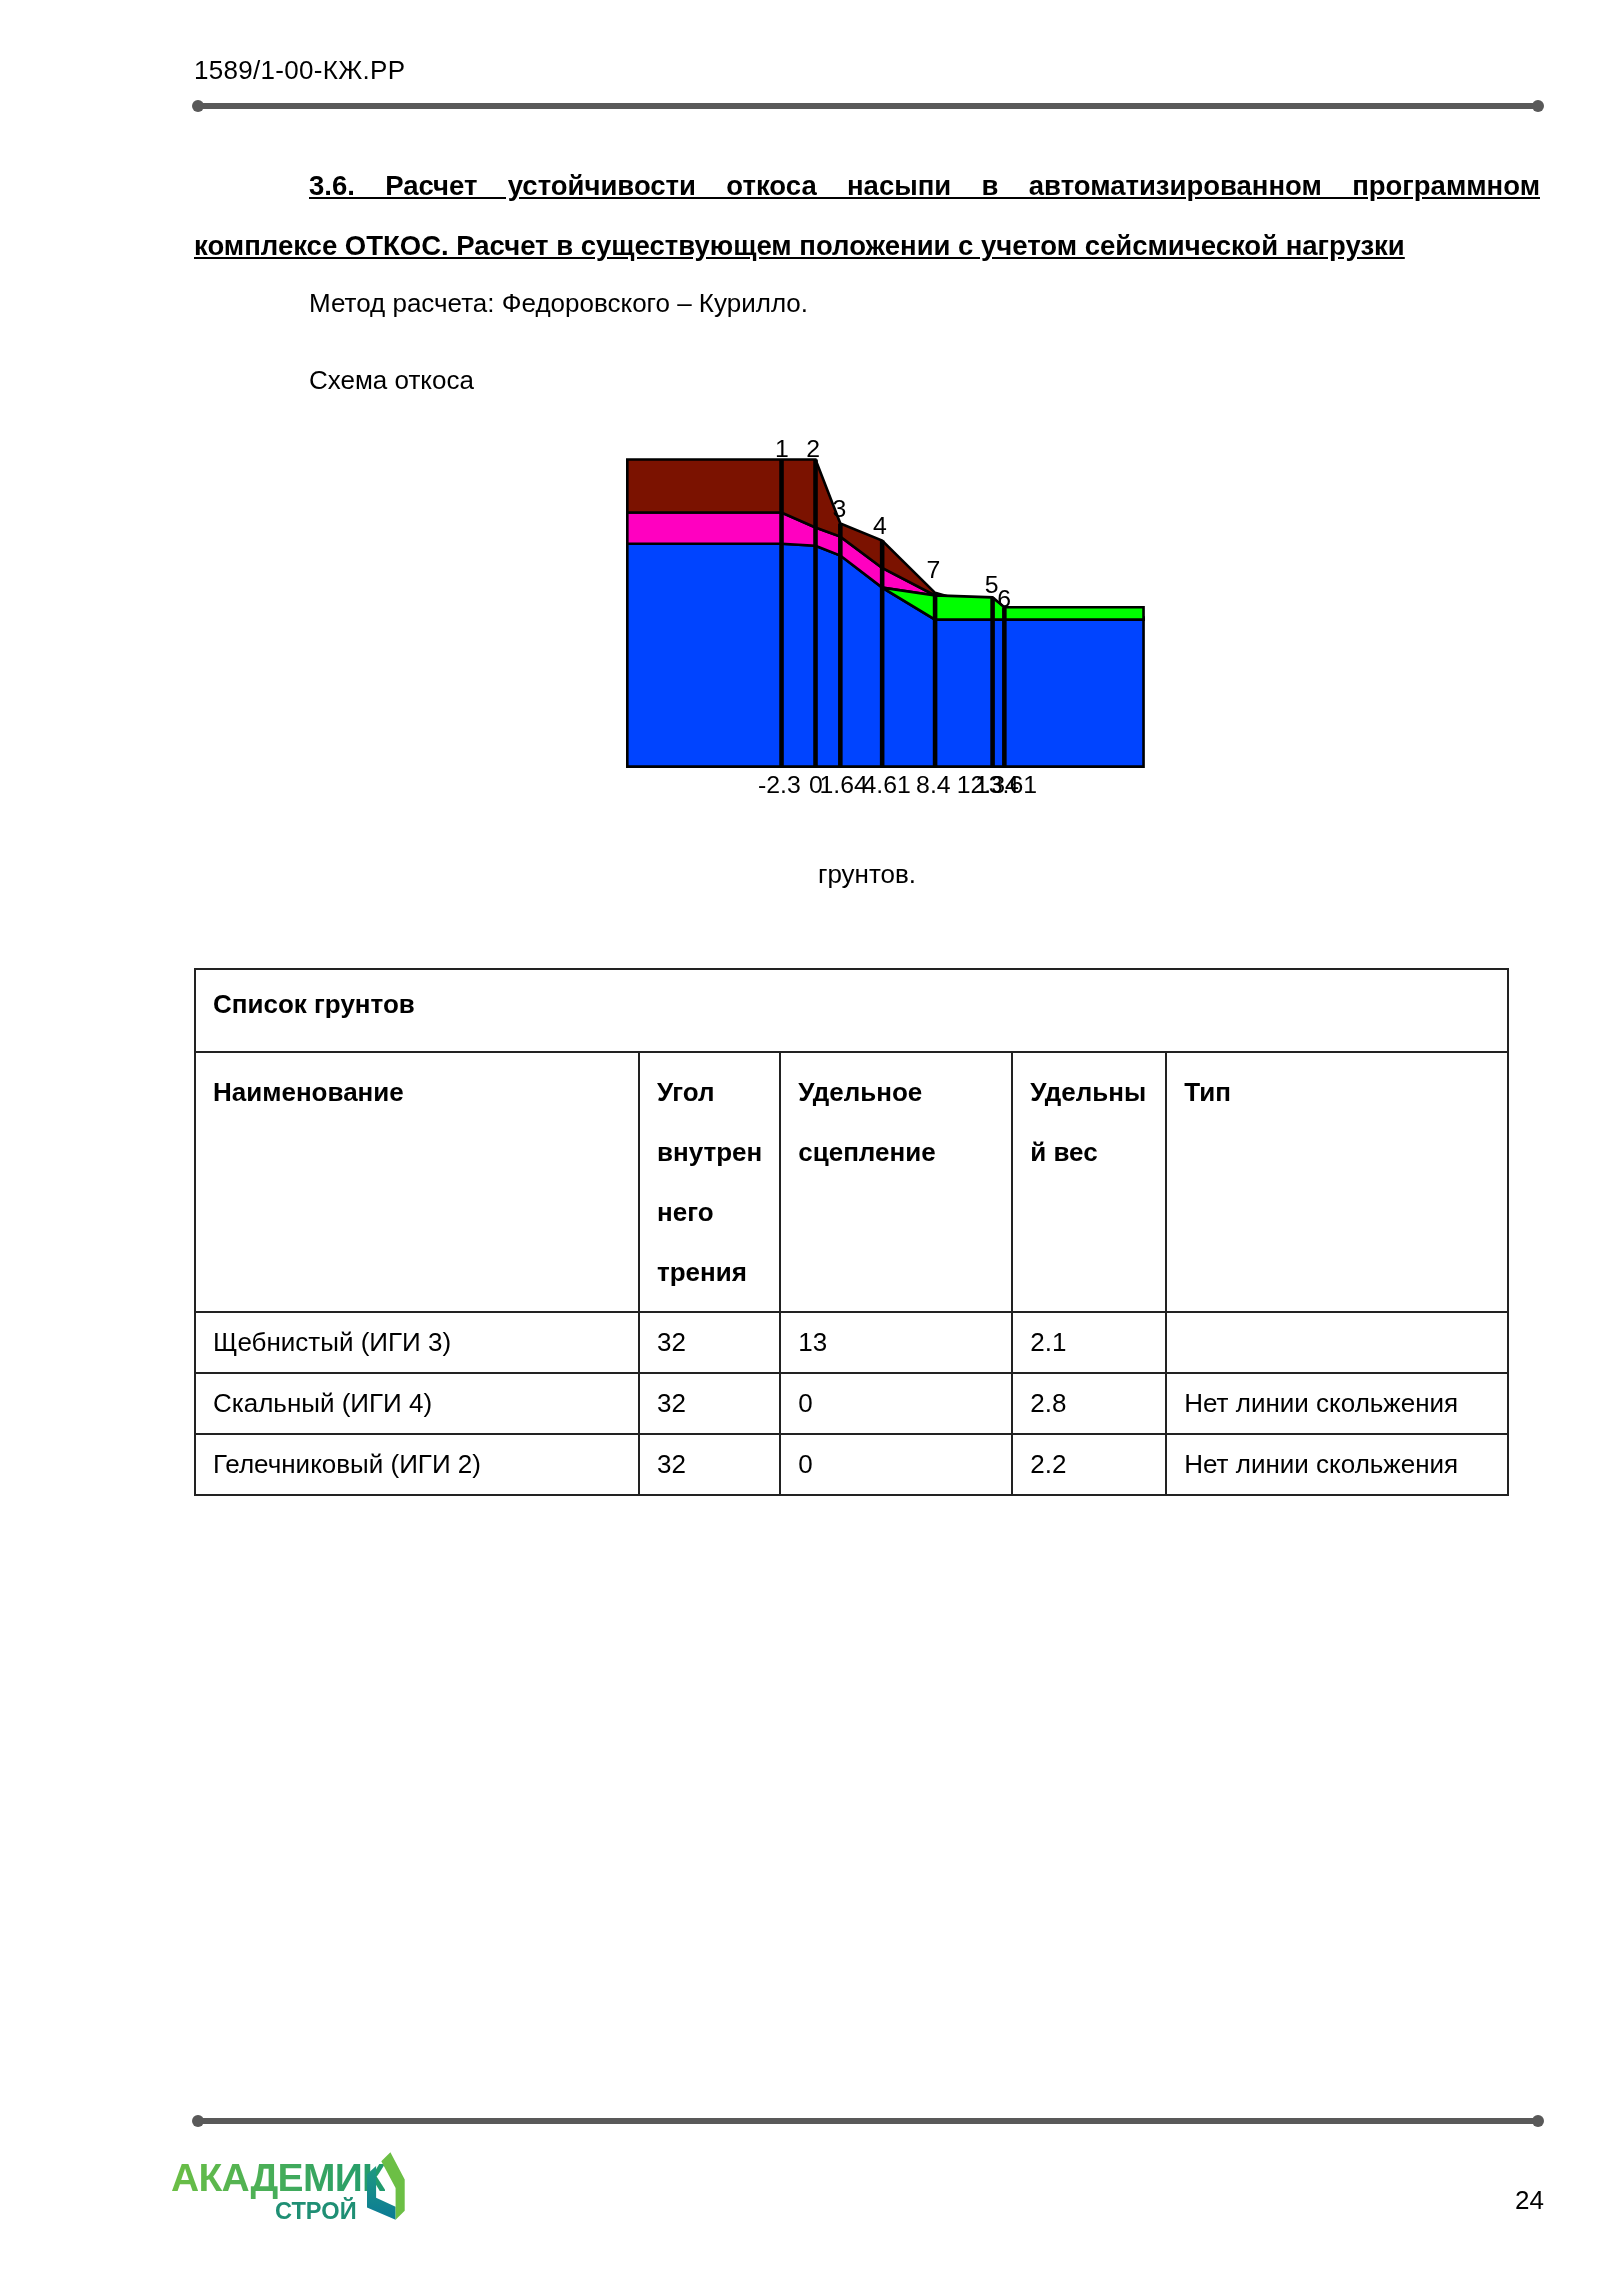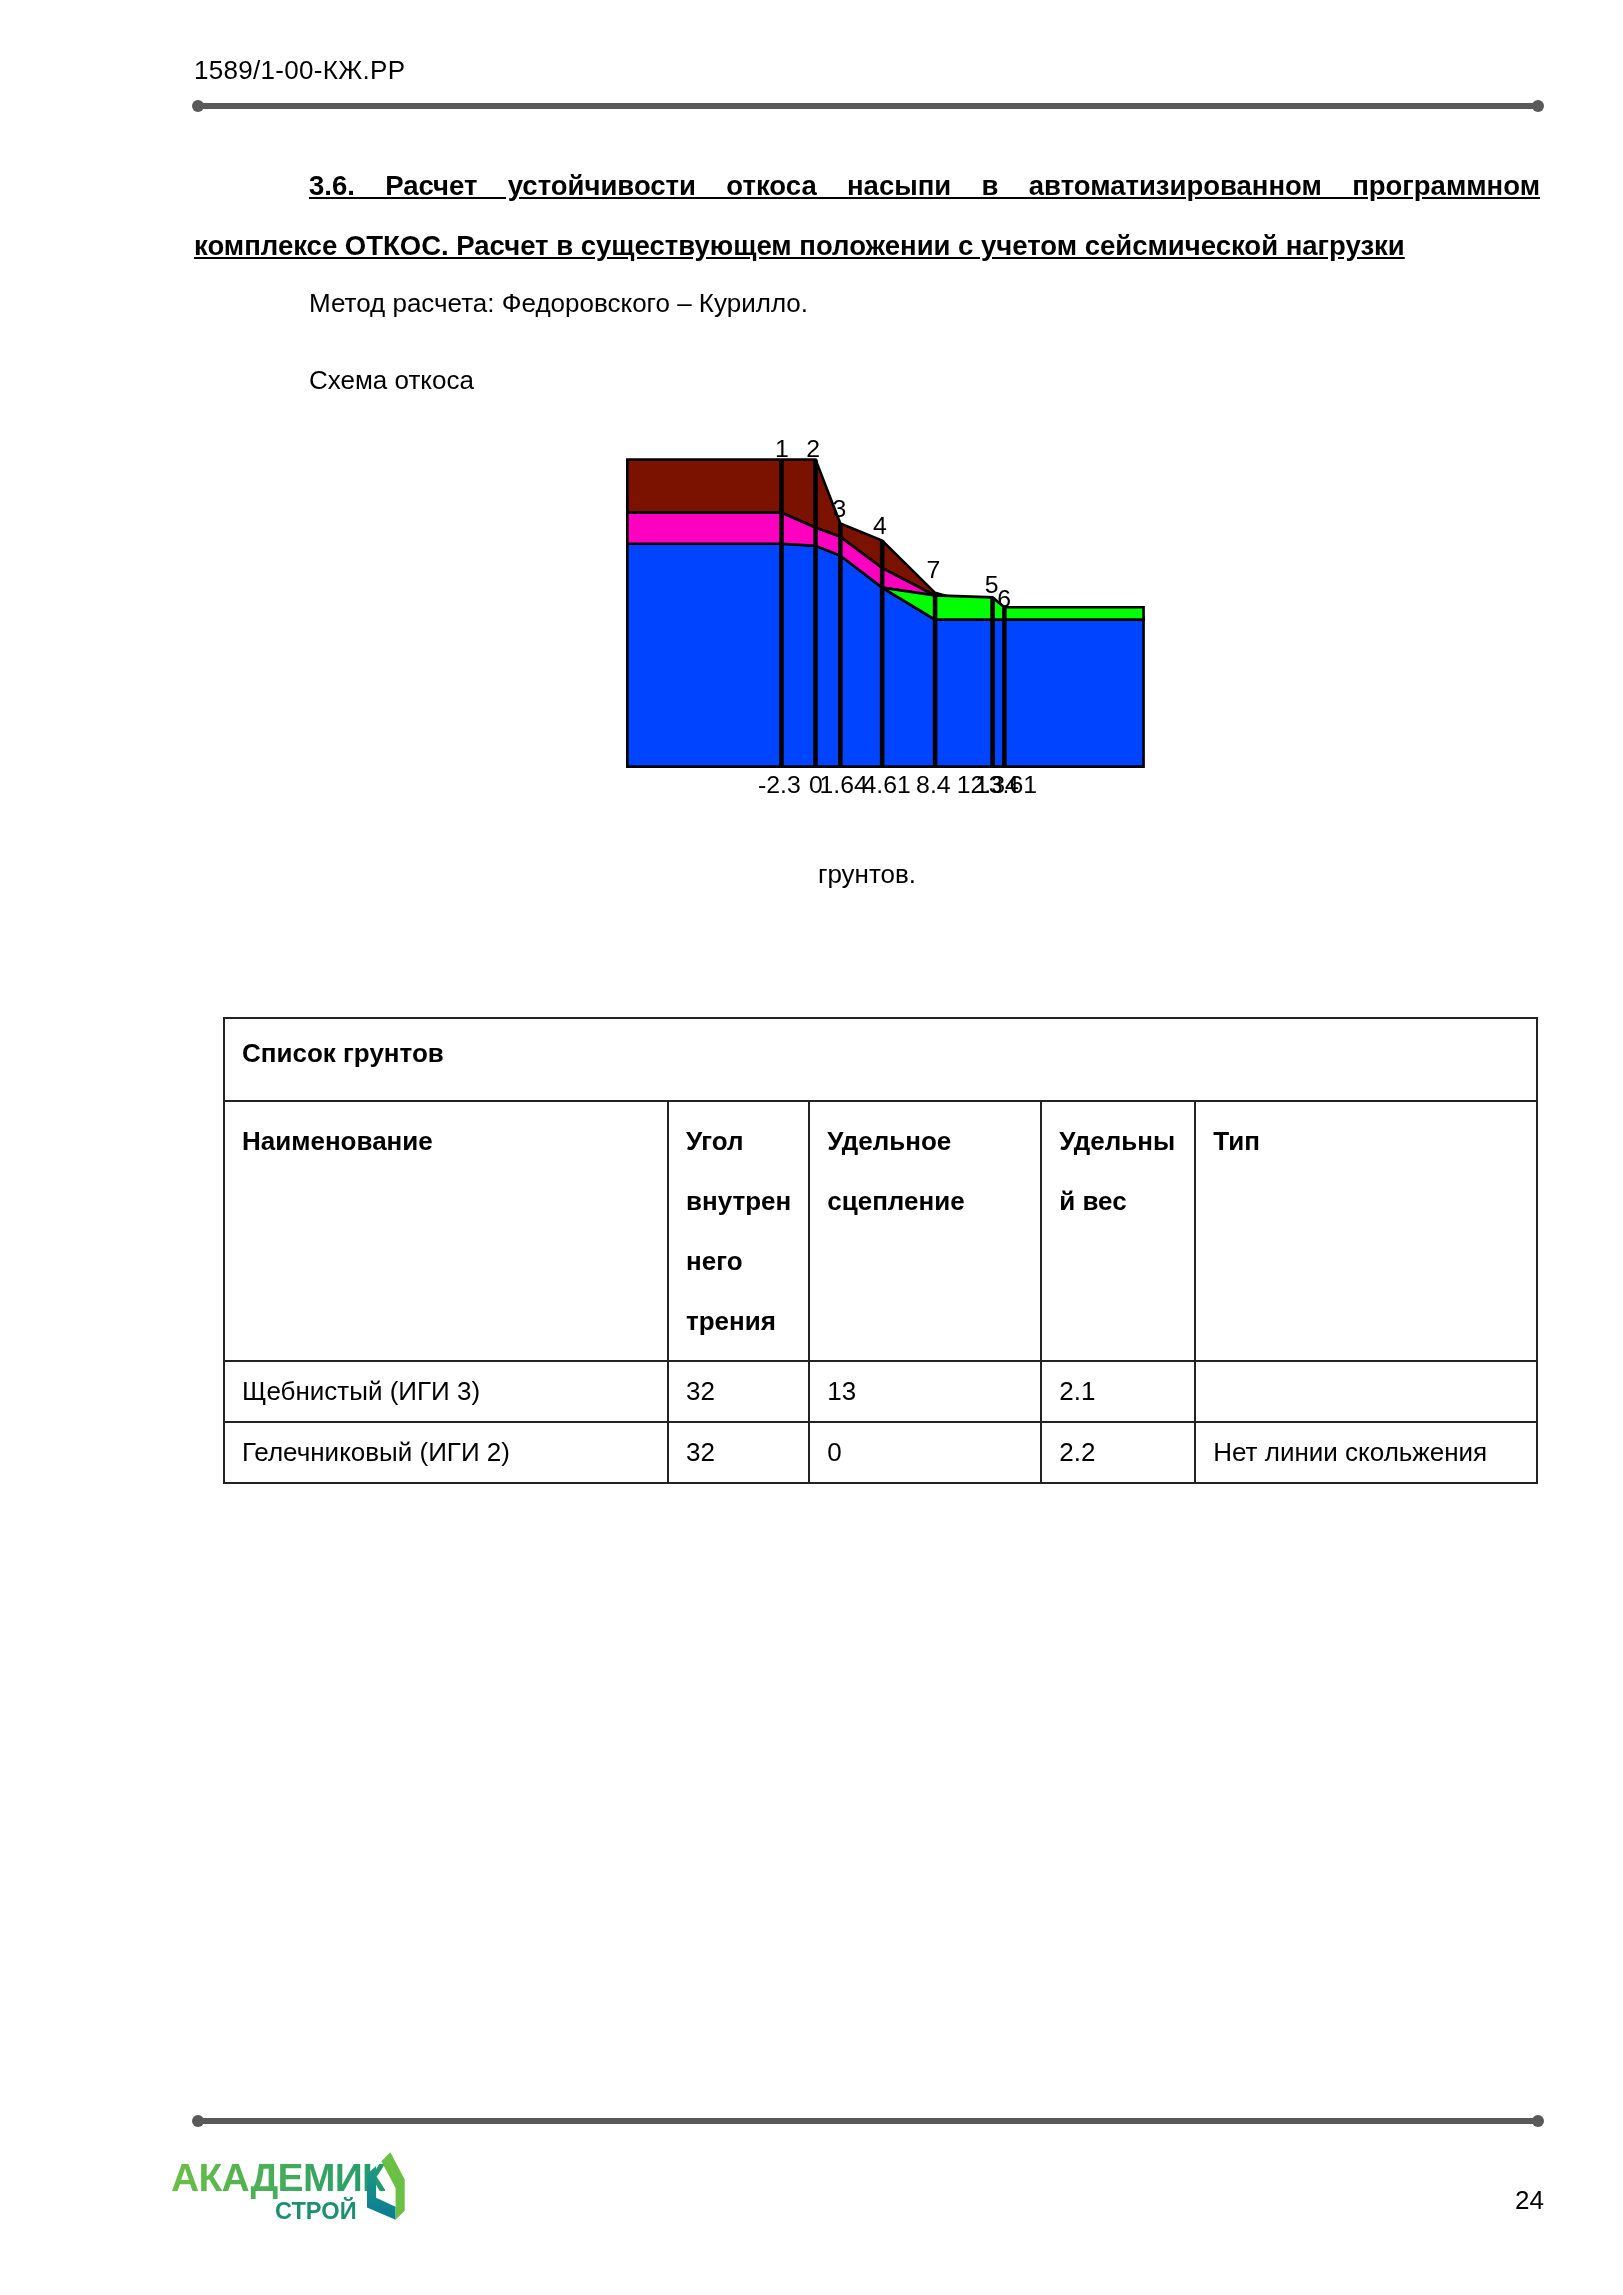--- a/index.html
+++ b/index.html
@@ -9,21 +9,21 @@
   .doc-code { left: 194px; top: 55px; font-size: 26px; letter-spacing: 0.3px; }
   .rule { position: absolute; height: 5.9px; background: #595959; border-radius: 3.3px; }
   .rule::before, .rule::after { content: ""; position: absolute; top: -3.3px; width: 11.8px; height: 11.8px;
          border-radius: 50%; background: #595959; }
   .rule::before { left: -2.6px; } .rule::after { right: -2.6px; }
   .heading { left: 194px; width: 1346px; font-size: 27.5px; font-weight: bold; line-height: 60px; }
   .heading .l1 { display: block; text-align: justify; text-align-last: justify; padding-left: 115px; }
   .para { left: 309px; font-size: 26px; }
   .caption { left: 194px; width: 1346px; text-align: center; font-size: 26px; line-height: 60px; }
   .caption .l1 { display: block; padding-left: 118px; text-align: left; }
-  table.soils { position: absolute; left: 194px; top: 1017px; width: 1315px; border-collapse: collapse; font-size: 26px; margin-left: 29px; }
+  table.soils { position: absolute; left: 194px; top: 968px; width: 1315px; border-collapse: collapse; font-size: 26px; }
   table.soils td { border: 2px solid #222; vertical-align: top; padding: 9.2px 17px 9.2px 17px; line-height: 60px; }
   table.soils td.hdr { font-weight: bold; }
   table.soils td.title { height: 68px; padding-top: 3.9px; }
   table.soils tr.data td { height: 39px; padding-top: 0; padding-bottom: 0; line-height: 59px; }
   .page-num { left: 1515px; top: 2185px; font-size: 26px; }
   .logo { left: 171px; top: 2152px; width: 262px; height: 85px; }
   .logo-text-main { position: absolute; left: 0; top: 3.9px; font-size: 39px; font-weight: bold;
          letter-spacing: -0.7px; background: linear-gradient(90deg,#6cbf45,#1f9a6e);
          -webkit-background-clip: text; background-clip: text; color: transparent; }
   .logo-text-sub { position: absolute; left: 96px; top: 46px; font-size: 23.6px; font-weight: bold; color: #1f8f74; margin-left: 8px; }
@@ -120,20 +120,27 @@
     <td class="hdr">Тип</td>
   </tr>
   <tr class="data">
     <td>Щебнистый (ИГИ 3)</td>
     <td>32</td>
     <td>13</td>
     <td>2.1</td>
     <td></td>
   </tr>
   <tr class="data">
+    <td>Скальный (ИГИ 4)</td>
+    <td>32</td>
+    <td>0</td>
+    <td>2.8</td>
+    <td>Нет линии скольжения</td>
+  </tr>
+  <tr class="data">
     <td>Гелечниковый (ИГИ 2)</td>
     <td>32</td>
     <td>0</td>
     <td>2.2</td>
     <td>Нет линии скольжения</td>
   </tr>
 </tbody>
   </table>
 
 <div class="rule" style="left:195px; top:2118px; width:1346px;"></div>

